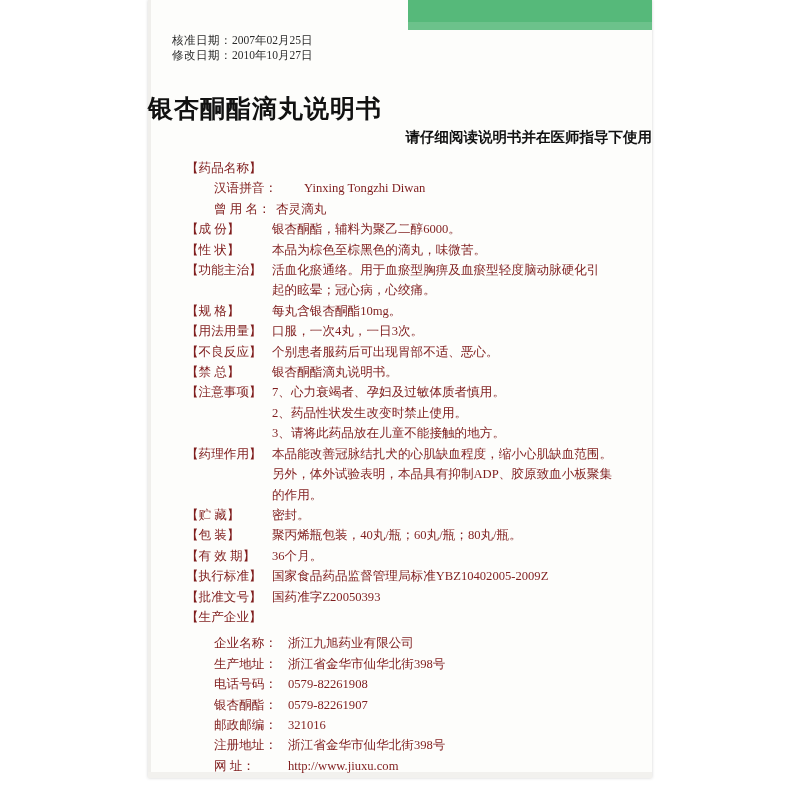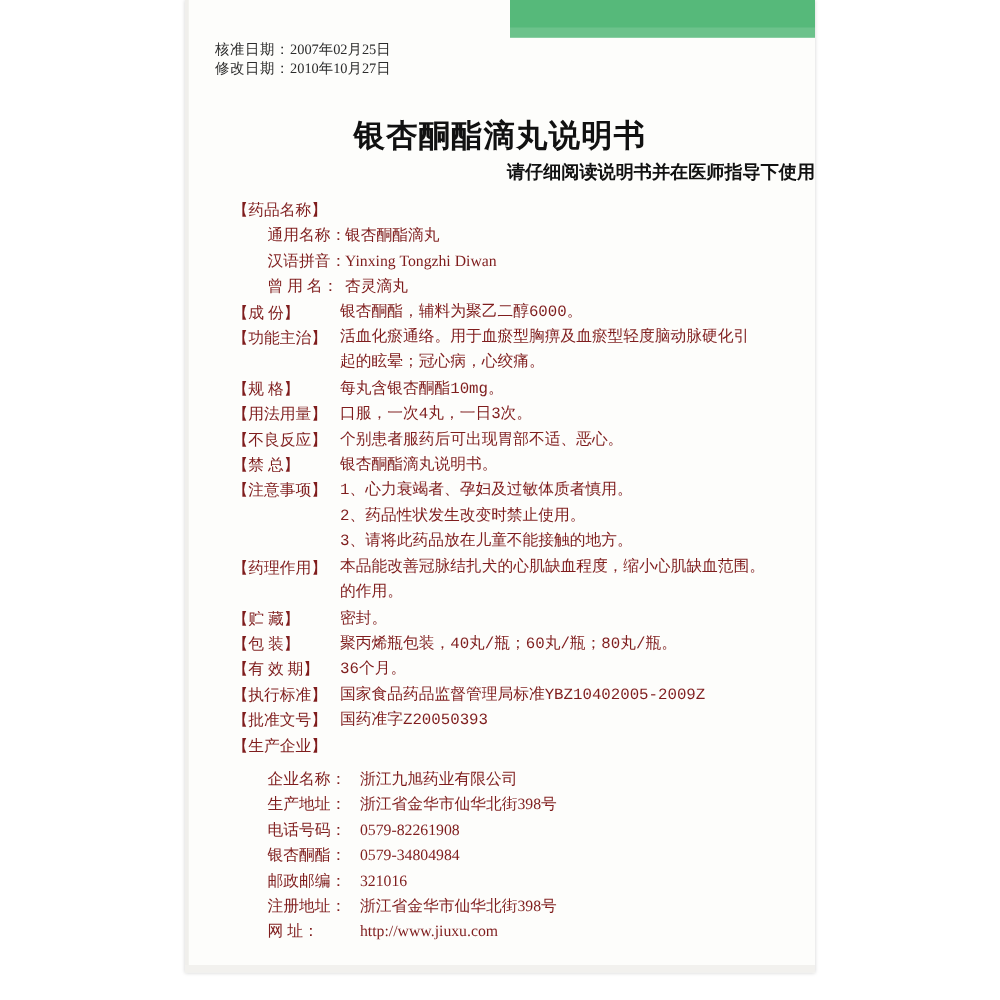--- a/index.html
+++ b/index.html
@@ -73,21 +73,21 @@
   }
   .dates .row { white-space: nowrap; }
   .dates .lbl { letter-spacing: 0.5px; }
 
   
   .title {
     position: absolute;
     left: 148px;
     top: 92px;
     width: 504px;
-    text-align: center;
+    text-align: left;
     font-size: 25px;
     font-weight: bold;
     color: #111;
     letter-spacing: 1px;
     font-family: "Liberation Serif", serif;
   }
   .subtitle {
     position: absolute;
     left: 148px;
     top: 128px;
@@ -113,31 +113,30 @@
     display: flex;
     align-items: flex-start;
   }
   .sec .key {
     width: 86px;
     flex: 0 0 86px;
     white-space: nowrap;
   }
   .sec .val {
     flex: 1 1 auto;
-    font-family: Liberation Mono, monospace;
   }
   .sec .val .line { display: block; }
   .sub {
     display: flex;
     align-items: flex-start;
     padding-left: 28px;
   }
   .sub .k { width: 62px; flex: 0 0 62px; white-space: nowrap; }
   .sub .v { flex: 1 1 auto; }
-  .pinyin { font-family: "Liberation Serif", serif; }
+  .pinyin { font-family: "Liberation Serif", serif; margin-left: 28px; }
   .company-head { margin-top: 0px; justify-content: flex-end; }
   .company-block {
     padding-left: 28px;
   }
   .company-row { display: flex; align-items: flex-end; }
   .company-row .ck { width: 74px; flex: 0 0 74px; white-space: nowrap; }
   .company-row .cv { flex: 1 1 auto; }
   .latin { font-family: "Liberation Serif", serif; }
 </style>
 </head>
@@ -162,37 +161,37 @@
   <div class="title">银杏酮酯滴丸说明书</div>
   <div class="subtitle">请仔细阅读说明书并在医师指导下使用</div>
 
   <div class="body-block">
 
     <div class="sec">
       <span class="key">【药品名称】</span>
       <span class="val"></span>
     </div>
     <div class="sub">
-      <span class="k">通用名称：</span>
-      <span class="v">银杏酮酯滴丸</span>
-    </div>
-    <div class="sub">
       <span class="k">汉语拼音：</span>
       <span class="v pinyin">Yinxing Tongzhi Diwan</span>
     </div>
     <div class="sub">
       <span class="k">曾  用  名：</span>
       <span class="v">杏灵滴丸</span>
     </div>
 
     <div class="sec">
       <span class="key">【成    份】</span>
       <span class="val">银杏酮酯，辅料为聚乙二醇6000。</span>
     </div>
 
+    <div class="sec">
+      <span class="key">【性    状】</span>
+      <span class="val">本品为棕色至棕黑色的滴丸，味微苦。</span>
+    </div>
 
     <div class="sec">
       <span class="key">【功能主治】</span>
       <span class="val">
         <span class="line">活血化瘀通络。用于血瘀型胸痹及血瘀型轻度脑动脉硬化引</span>
         <span class="line">起的眩晕；冠心病，心绞痛。</span>
       </span>
     </div>
 
     <div class="sec">
@@ -211,30 +210,31 @@
     </div>
 
     <div class="sec">
       <span class="key">【禁    总】</span>
       <span class="val">银杏酮酯滴丸说明书。</span>
     </div>
 
     <div class="sec">
       <span class="key">【注意事项】</span>
       <span class="val">
-        <span class="line">1、心力衰竭者、孕妇及过敏体质者慎用。</span>
+        <span class="line">7、心力衰竭者、孕妇及过敏体质者慎用。</span>
         <span class="line">2、药品性状发生改变时禁止使用。</span>
         <span class="line">3、请将此药品放在儿童不能接触的地方。</span>
       </span>
     </div>
 
     <div class="sec">
       <span class="key">【药理作用】</span>
       <span class="val">
         <span class="line">本品能改善冠脉结扎犬的心肌缺血程度，缩小心肌缺血范围。</span>
+        <span class="line">另外，体外试验表明，本品具有抑制ADP、胶原致血小板聚集</span>
         <span class="line">的作用。</span>
       </span>
     </div>
 
     <div class="sec">
       <span class="key">【贮    藏】</span>
       <span class="val">密封。</span>
     </div>
 
     <div class="sec">
@@ -270,21 +270,21 @@
       <div class="company-row">
         <span class="ck">生产地址：</span>
         <span class="cv">浙江省金华市仙华北街398号</span>
       </div>
       <div class="company-row">
         <span class="ck">电话号码：</span>
         <span class="cv latin">0579-82261908</span>
       </div>
       <div class="company-row">
         <span class="ck">银杏酮酯：</span>
-        <span class="cv latin">0579-34804984</span>
+        <span class="cv latin">0579-82261907</span>
       </div>
       <div class="company-row">
         <span class="ck">邮政邮编：</span>
         <span class="cv latin">321016</span>
       </div>
       <div class="company-row">
         <span class="ck">注册地址：</span>
         <span class="cv">浙江省金华市仙华北街398号</span>
       </div>
       <div class="company-row">

